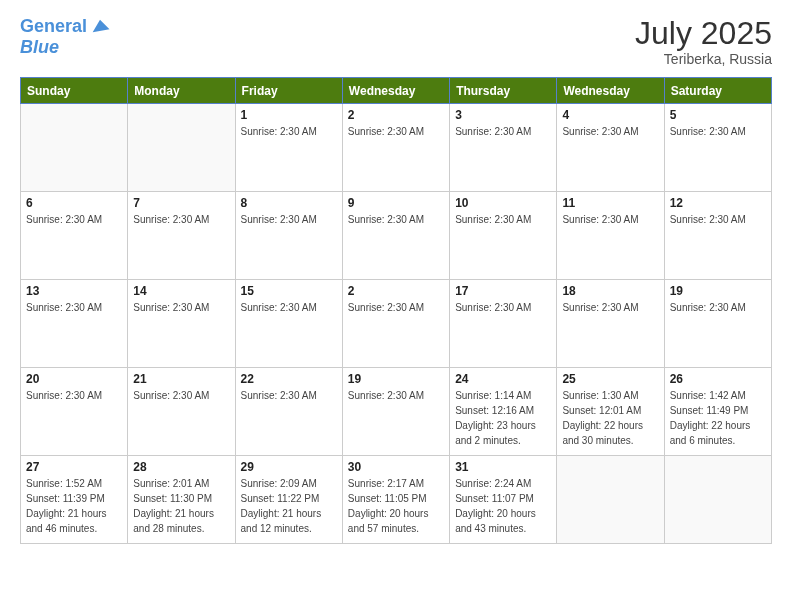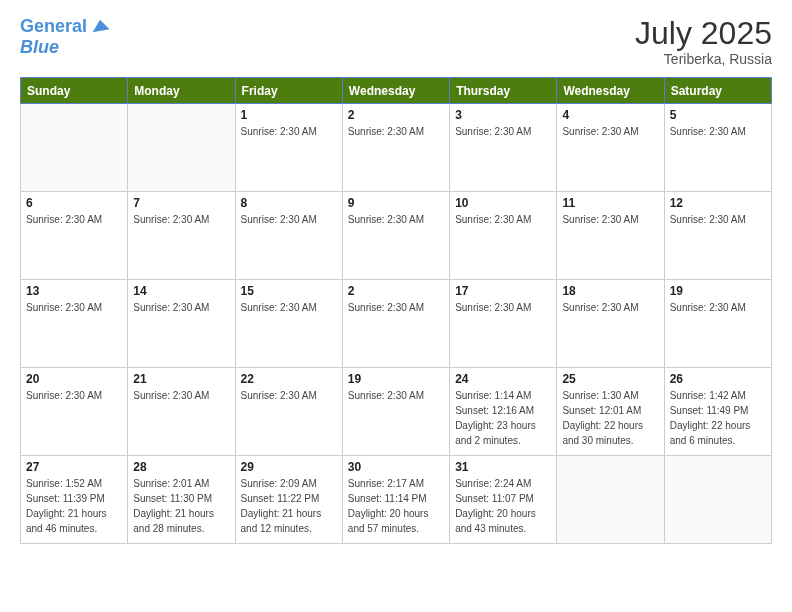--- a/index.html
+++ b/index.html
@@ -269,21 +269,21 @@
           </td>
           <td>
             <span class="day-num">29</span>
             <div class="day-info">Sunrise: 2:09 AM</div>
             <div class="day-info">Sunset: 11:22 PM</div>
             <div class="day-info">Daylight: 21 hours and 12 minutes.</div>
           </td>
           <td>
             <span class="day-num">30</span>
             <div class="day-info">Sunrise: 2:17 AM</div>
-            <div class="day-info">Sunset: 11:14 PM</div>
+            <div class="day-info">Sunset: 11:05 PM</div>
             <div class="day-info">Daylight: 20 hours and 57 minutes.</div>
           </td>
           <td>
             <span class="day-num">31</span>
             <div class="day-info">Sunrise: 2:24 AM</div>
             <div class="day-info">Sunset: 11:07 PM</div>
             <div class="day-info">Daylight: 20 hours and 43 minutes.</div>
           </td>
           <td class="empty"></td>
           <td class="empty"></td>

